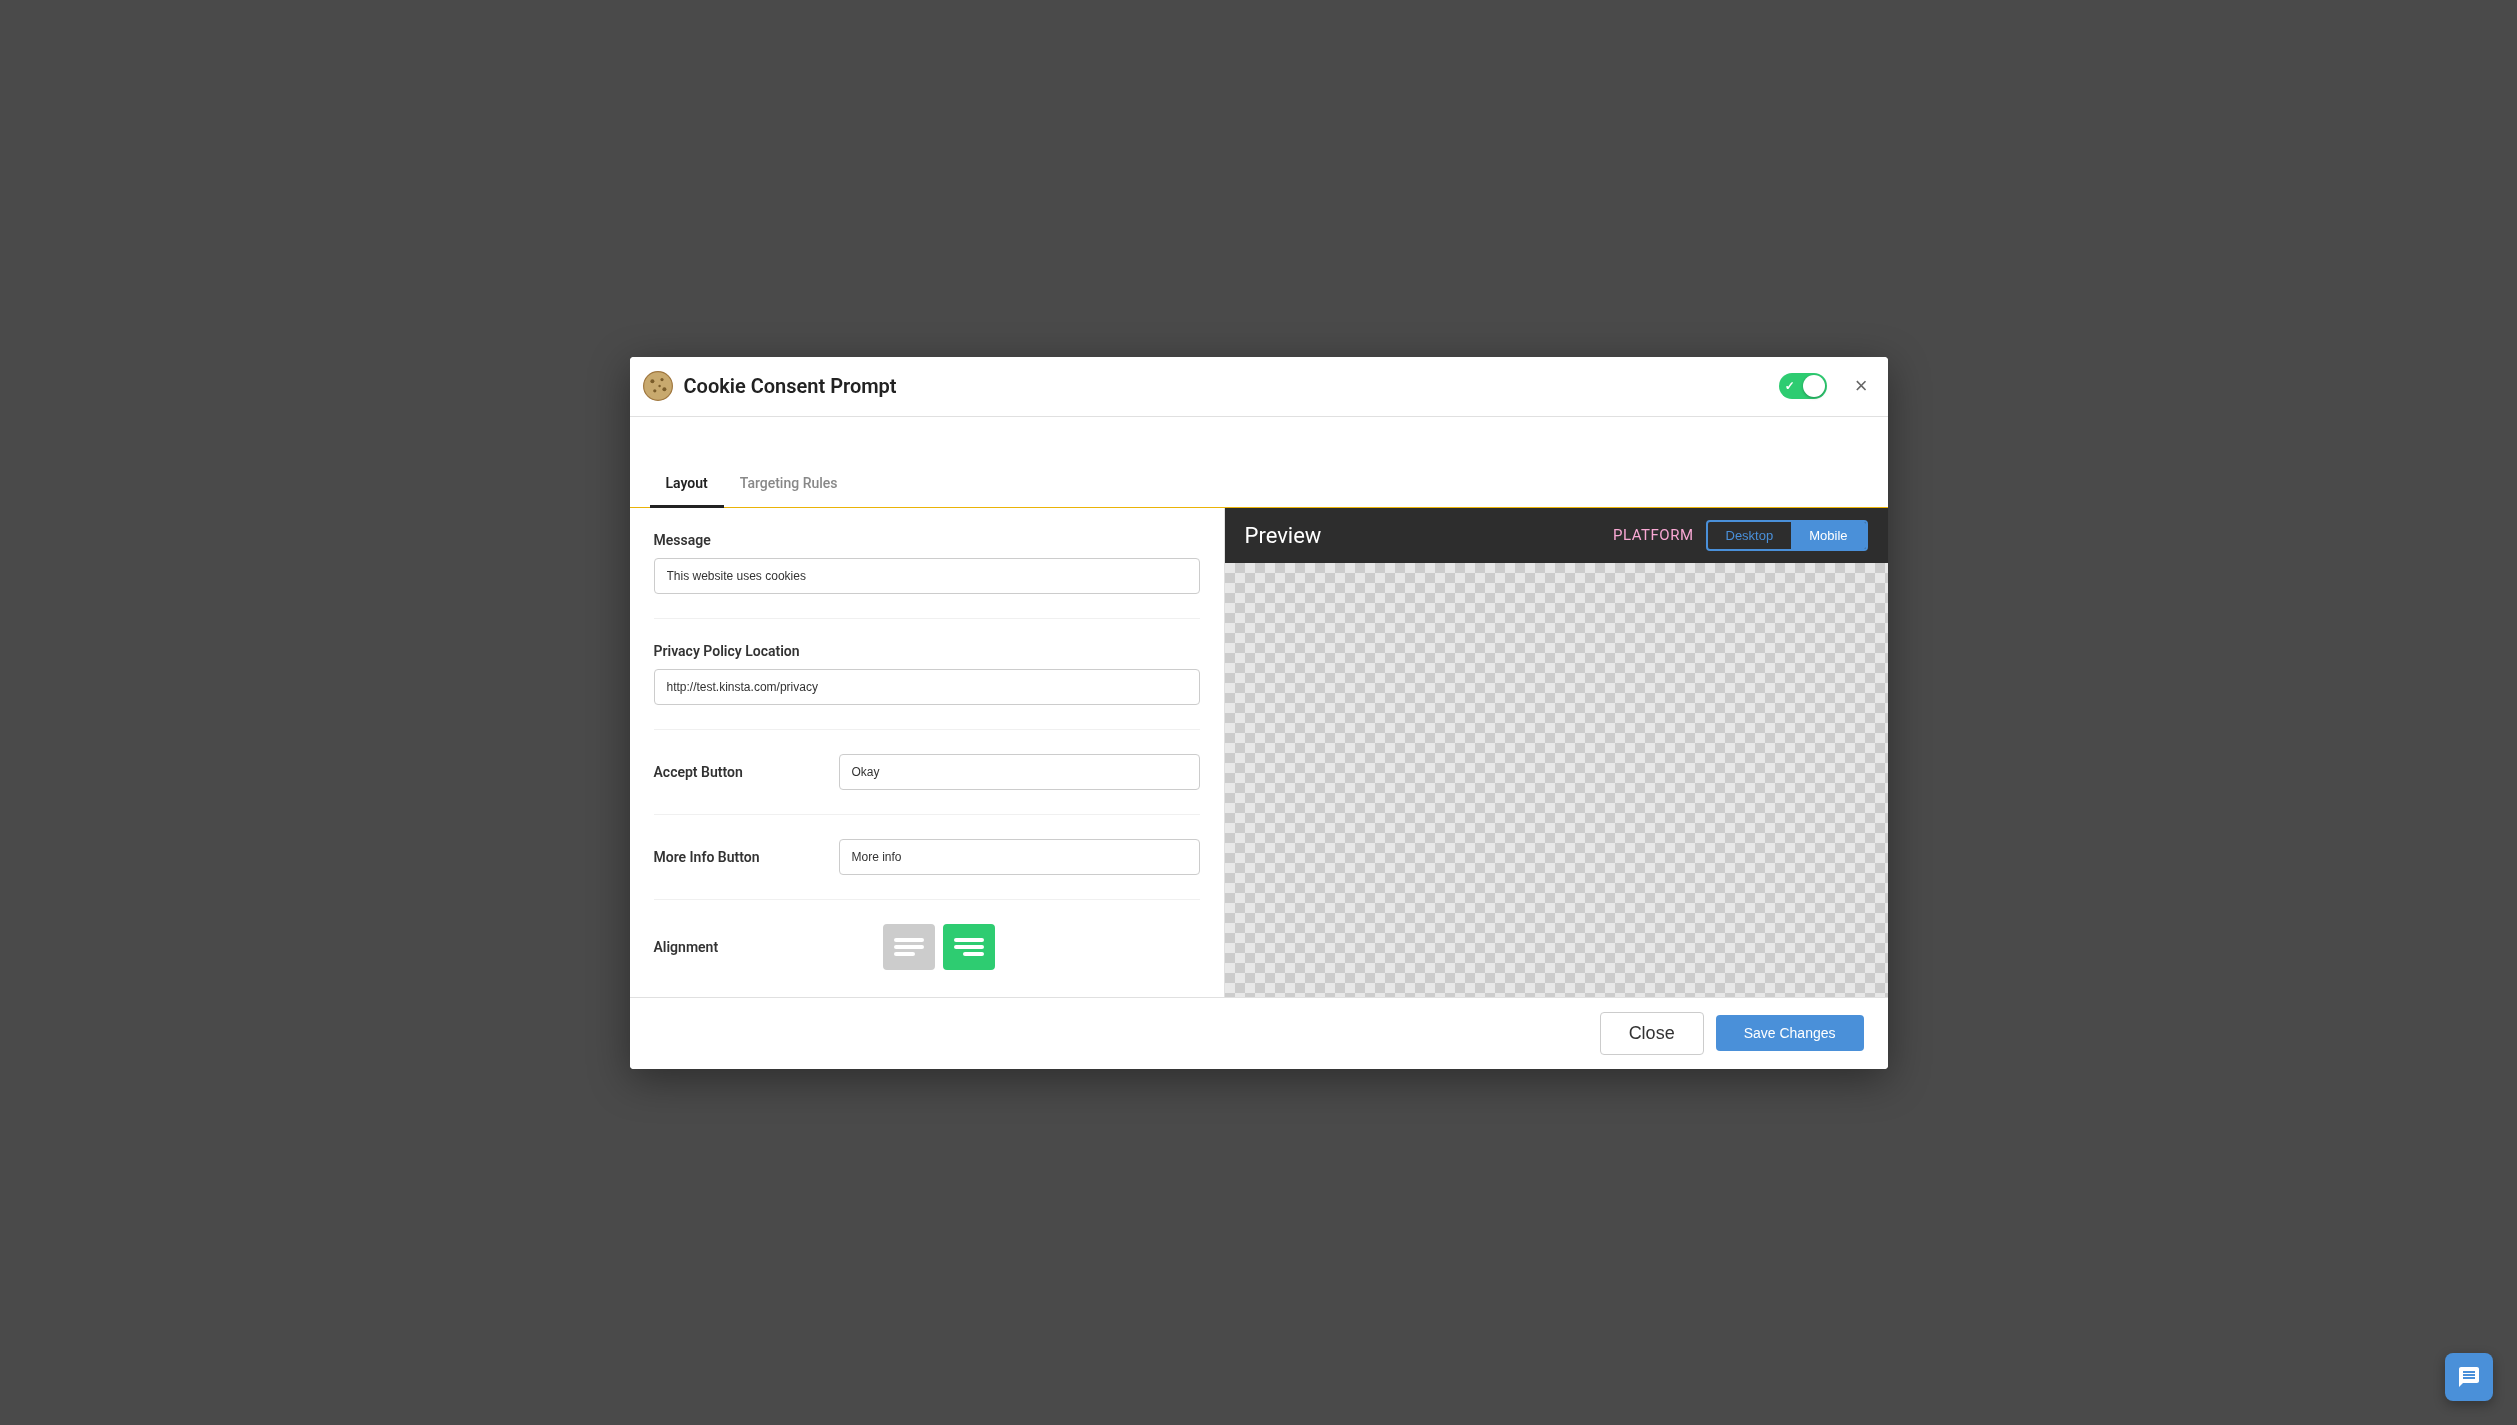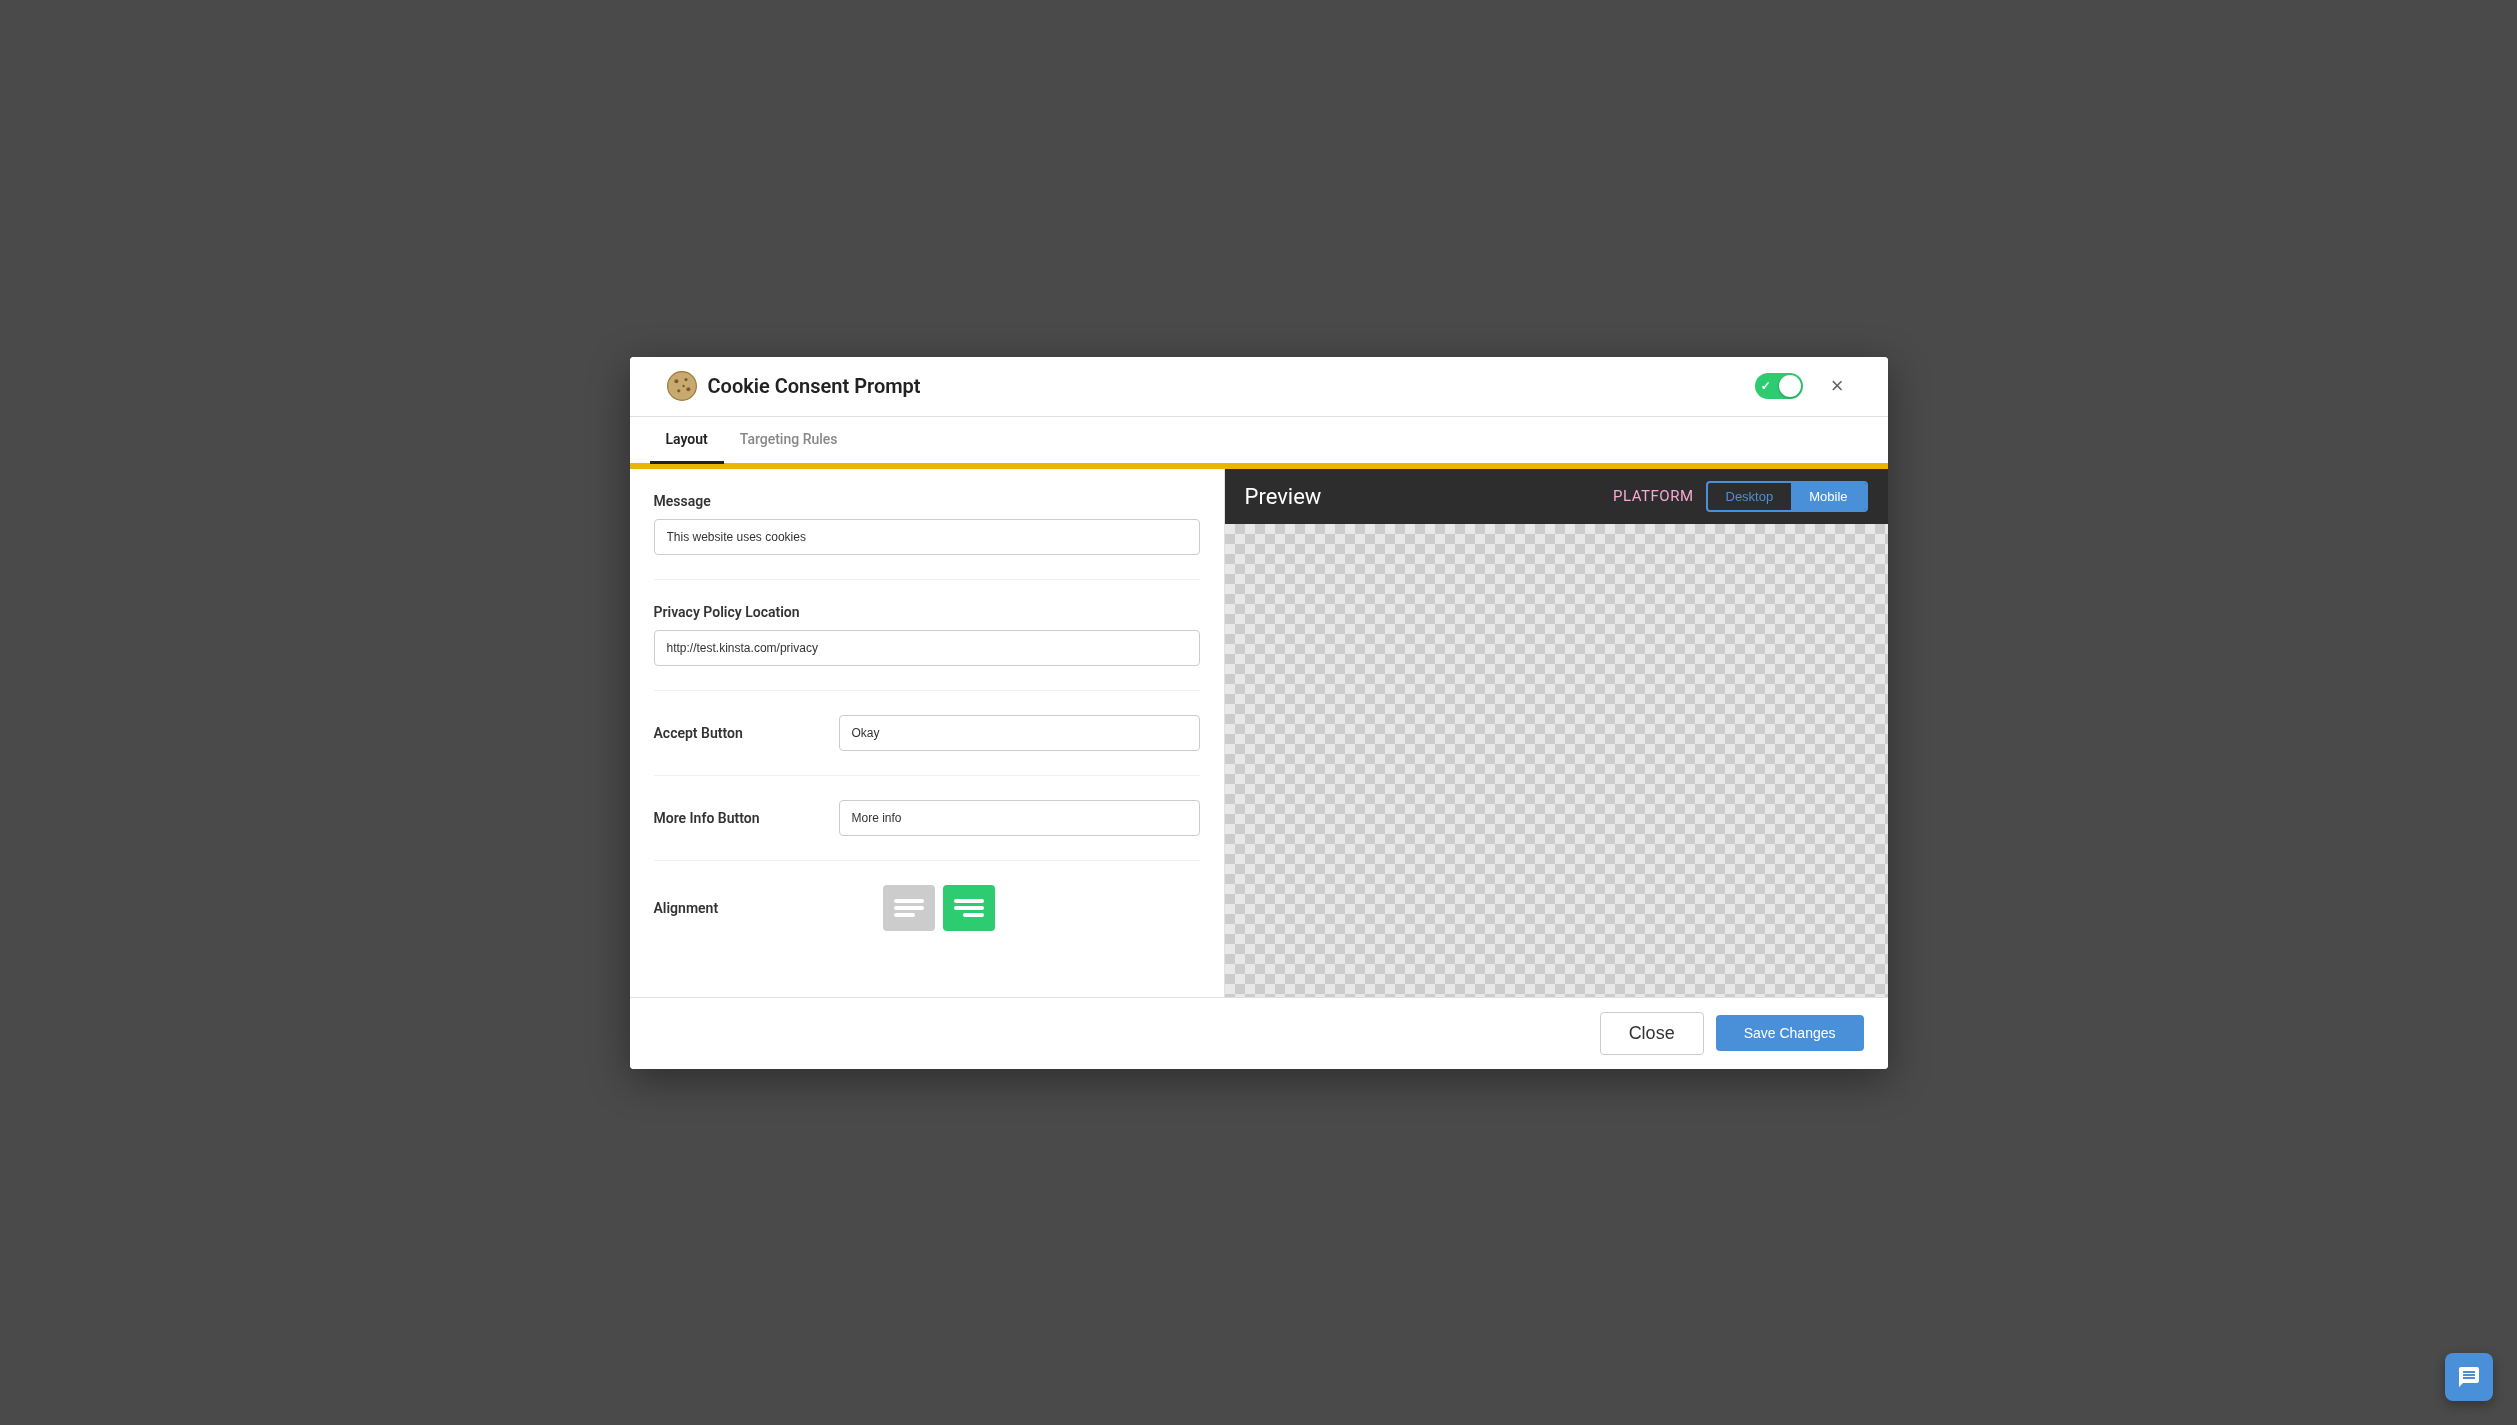--- a/index.html
+++ b/index.html
@@ -22,21 +22,21 @@
       overflow: hidden;
       display: flex;
       flex-direction: column;
       box-shadow: 0 10px 40px rgba(0,0,0,0.4);
     }
 
     
     .modal-header {
       display: flex;
       align-items: center;
-      padding: 0 36px;
+      padding: 0 12px;
       height: 60px;
       border-bottom: 1px solid #e0e0e0;
       background: #fff;
       flex-shrink: 0;
     }
 
     .header-icon {
       width: 32px;
       height: 32px;
       margin-right: 10px;
@@ -93,23 +93,24 @@
       font-size: 22px;
       color: #666;
       padding: 4px 8px;
       line-height: 1;
     }
 
     
     .modal-tabs {
       display: flex;
       padding: 0 20px;
-      border-bottom: 6px solid #eab308;
-      background: #fff;
-      flex-shrink: 0;
+      border-bottom: 1px solid #eab308;
+      background: #fff;
+      flex-shrink: 0;
+      margin-top: 44px;
     }
 
     .tab {
       padding: 14px 16px;
       cursor: pointer;
       font-size: 14px;
       font-weight: 500;
       color: #888;
       border-bottom: 3px solid transparent;
       margin-bottom: -1px;

